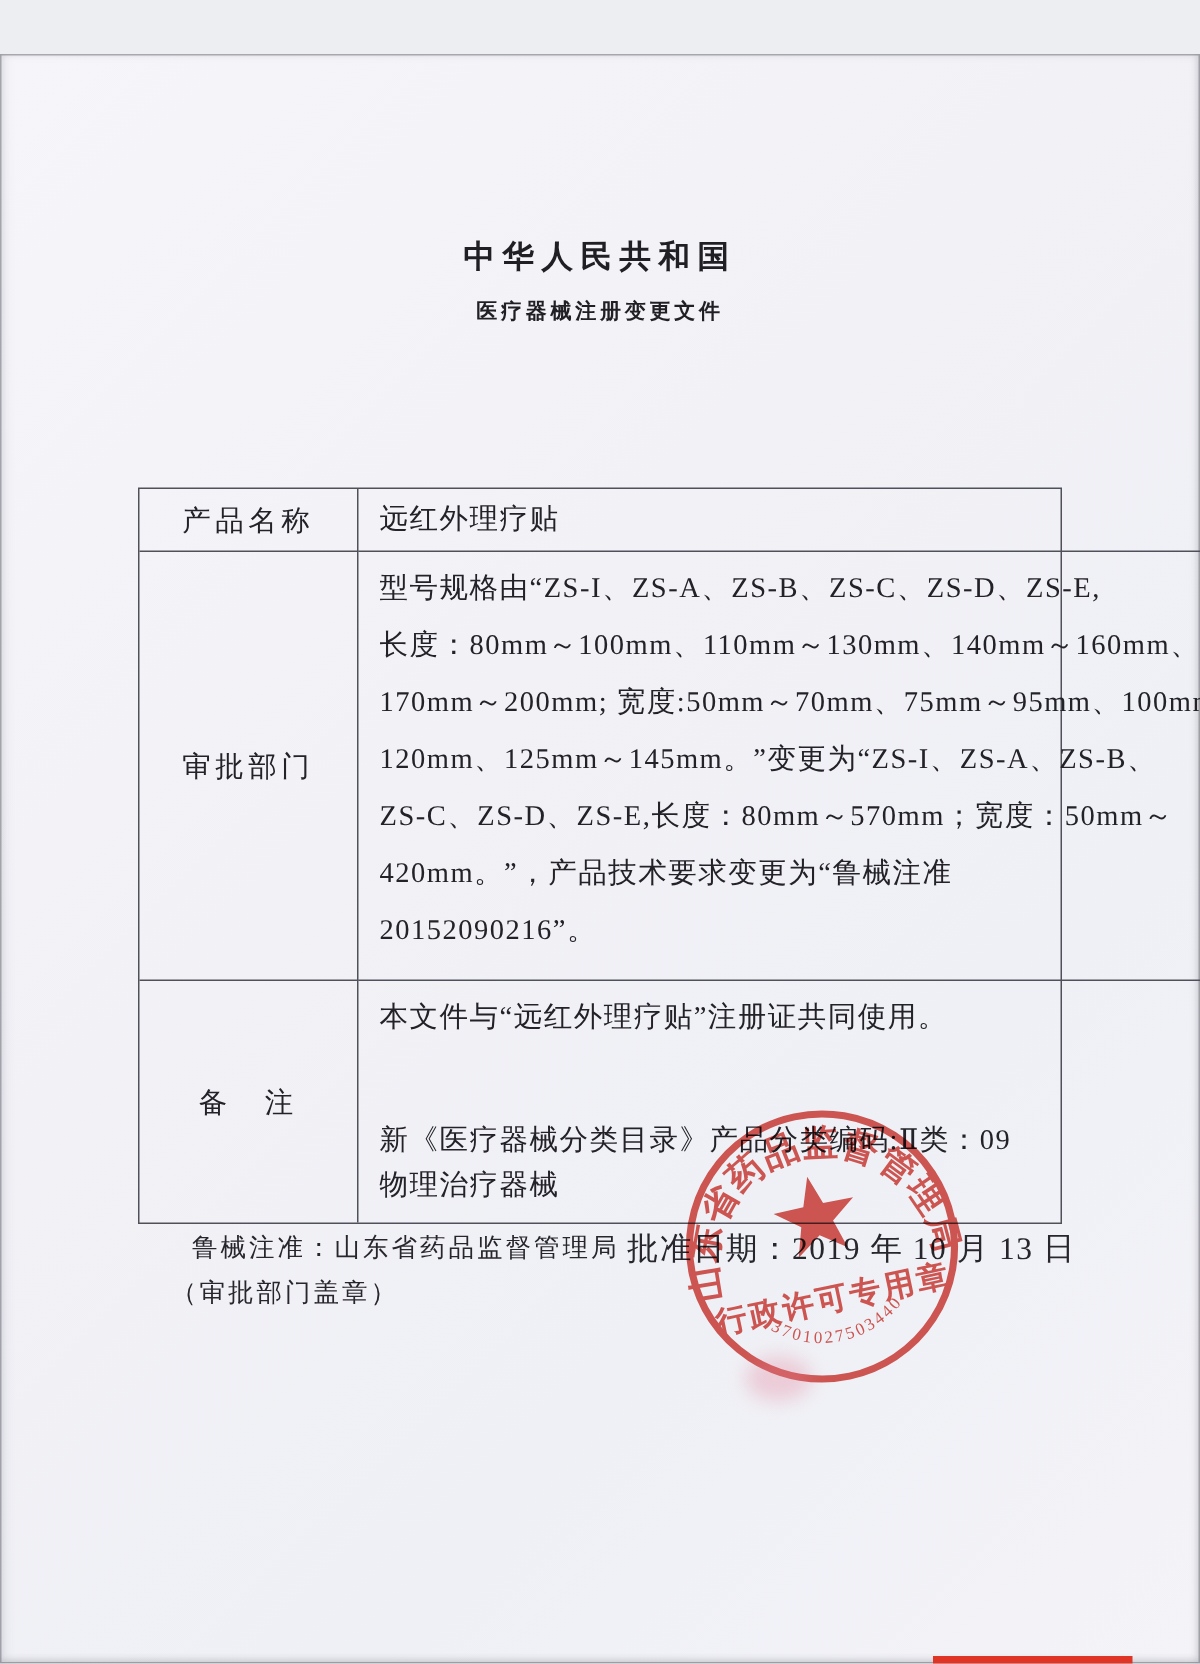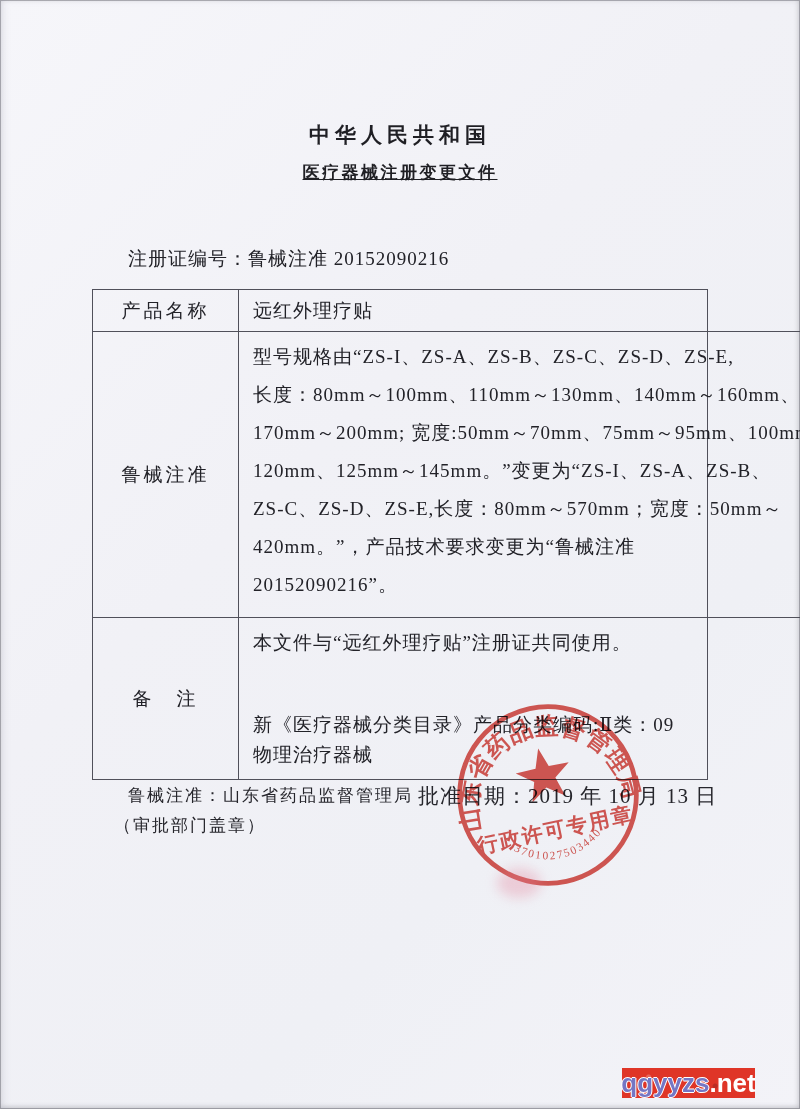--- a/index.html
+++ b/index.html
@@ -6,27 +6,28 @@
   body{
     width:800px;height:1109px;position:relative;overflow:hidden;
     font-family:"Liberation Serif","DejaVu Serif",serif;
     background:#eceef2;
   }
   .paper{
     position:absolute;inset:0;
     background:linear-gradient(135deg,#f6f6fa 0%,#f1f1f6 40%,#eff0f5 70%,#f3f3f8 100%);
     box-shadow:inset 0 0 0 1px rgba(95,95,105,.45), inset -3px 0 4px rgba(120,120,130,.18),
                inset 0 -3px 4px rgba(120,120,130,.20), inset 4px 0 6px rgba(180,180,195,.25);
+    margin-top:36px;
   }
   .doc-title{
     position:absolute;top:116px;left:0;width:800px;text-align:center;
     font-weight:bold;color:#1f1f24;
   }
   .doc-title .t1{font-size:21px;letter-spacing:5px;line-height:38px;}
-  .doc-title .t2{font-size:17px;letter-spacing:2.5px;line-height:38px;text-decoration:underline;}
+  .doc-title .t2{font-size:14px;letter-spacing:2.5px;line-height:38px;}
   .reg-line{
     position:absolute;left:128px;top:246px;font-size:19px;color:#222228;letter-spacing:1px;
   }
   .doc-table{
     position:absolute;left:92px;top:289px;width:616px;
     display:grid;grid-template-columns:146px 1fr;grid-template-rows:42px 286px 161px;
     border:1px solid #50505a;box-sizing:border-box;color:#222228;
   }
   .cell{box-sizing:border-box;}
   .cell.label{
@@ -73,29 +74,28 @@
 </head>
 <body>
 
 <div class="paper">
 
   <div class="doc-title">
     <div class="t1">中华人民共和国</div>
     <div class="t2">医疗器械注册变更文件</div>
   </div>
 
-  <div class="reg-line">注册证编号：鲁械注准 20152090216</div>
 
   <div class="doc-table">
     <div class="cell label rb r1">产品名称</div>
     <div class="cell content rb r1">
       <div class="line">远红外理疗贴</div>
     </div>
 
-    <div class="cell label rb r2">鲁械注准</div>
+    <div class="cell label rb r2">审批部门</div>
     <div class="cell content rb r2">
       <div class="line">型号规格由“ZS-I、ZS-A、ZS-B、ZS-C、ZS-D、ZS-E,</div>
       <div class="line">长度：80mm～100mm、110mm～130mm、140mm～160mm、</div>
       <div class="line">170mm～200mm; 宽度:50mm～70mm、75mm～95mm、100mm～</div>
       <div class="line">120mm、125mm～145mm。”变更为“ZS-I、ZS-A、ZS-B、</div>
       <div class="line">ZS-C、ZS-D、ZS-E,长度：80mm～570mm；宽度：50mm～</div>
       <div class="line">420mm。”，产品技术要求变更为“鲁械注准</div>
       <div class="line">20152090216”。</div>
     </div>
 

